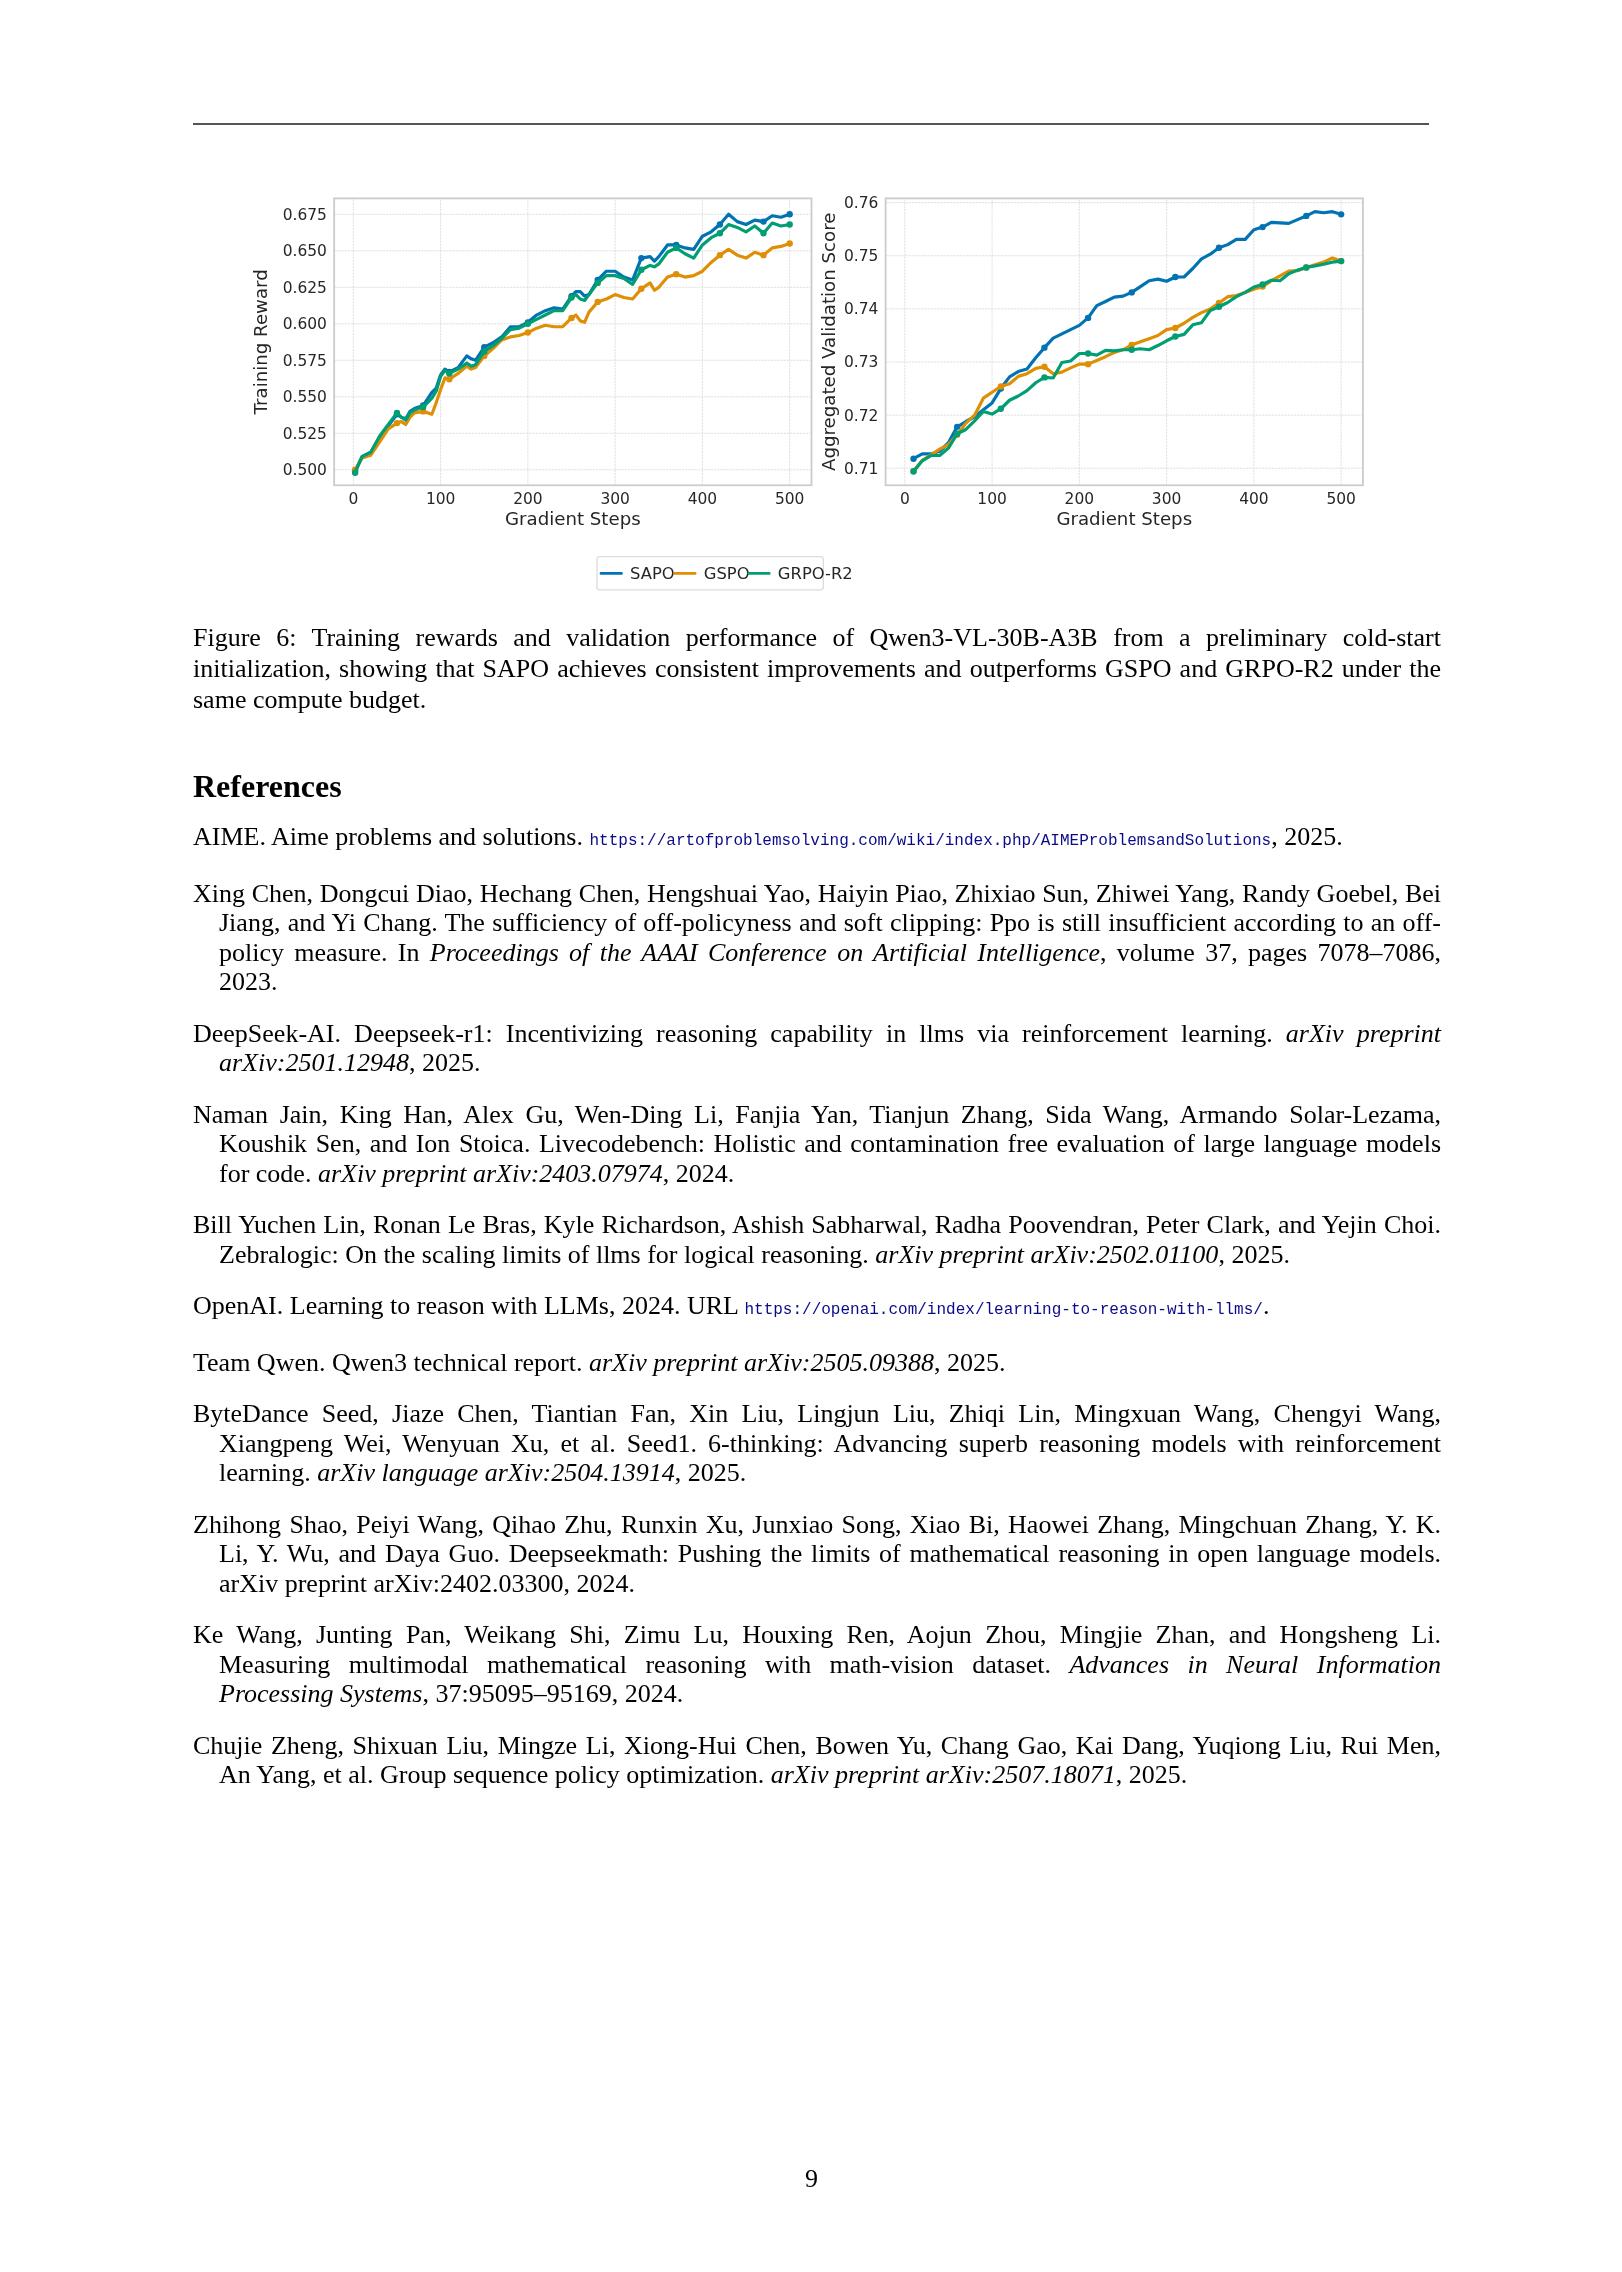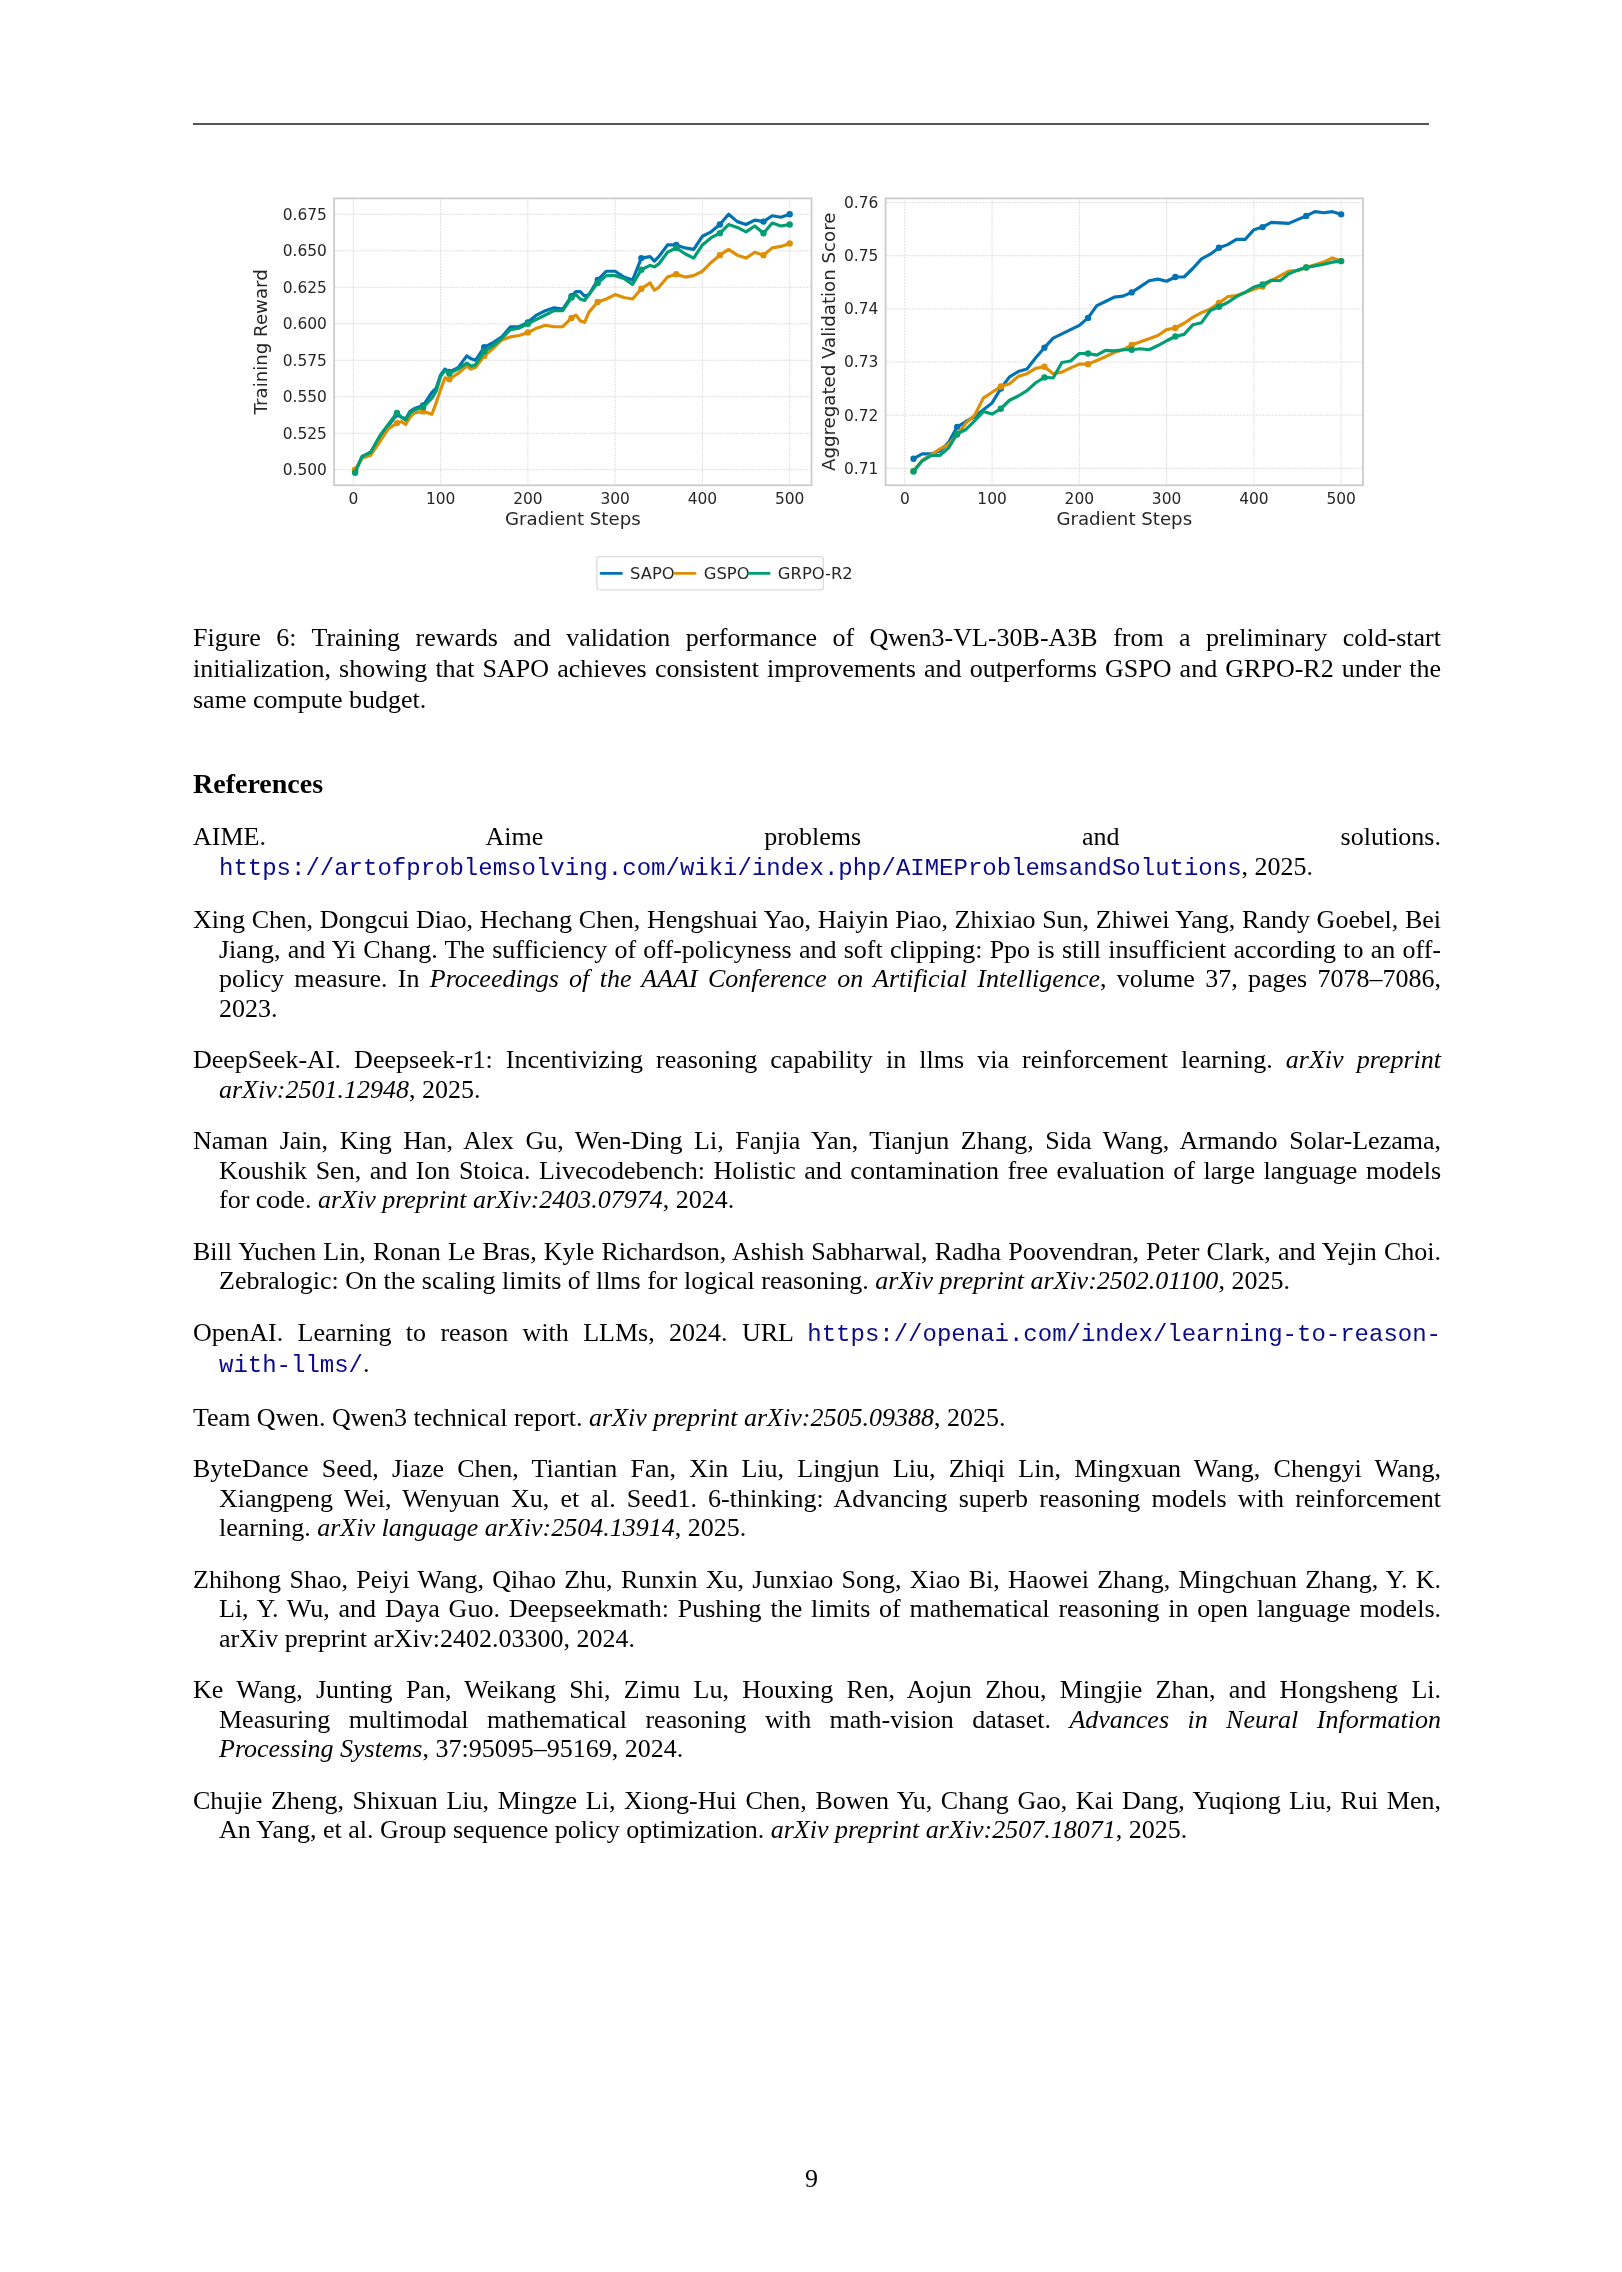--- a/index.html
+++ b/index.html
@@ -1,24 +1,24 @@
 <!DOCTYPE html>
 <html style="font-size:7.3px"><head>
 <meta charset="utf-8">
 <style>
   html, body { margin: 0; padding: 0; background: #ffffff; }
   body { width: 1623px; height: 2294px; position: relative; overflow: hidden; font-family: "DejaVu Serif", "Liberation Serif", serif; color: #000; }
   .top-rule { position: absolute; left: 193px; top: 123px; width: 1236px; height: 2.3px; background: #555; }
   #figure { position: absolute; left: 0; top: 0; width: 1623px; height: 605px; }
   svg text { font-family: "DejaVu Sans", sans-serif; fill: #262626; }
   .caption { position: absolute; left: 193px; top: 622px; width: 1248px; font-family: "Liberation Serif", "DejaVu Serif", serif; font-size: 26px; line-height: 31px; text-align: justify; }
-  .refs-title { position: absolute; left: 193px; top: 768px; font-family: "Liberation Serif", "DejaVu Serif", serif; font-weight: bold; font-size: 28px; }
+  .refs-title { position: absolute; left: 193px; top: 768px; font-family: "Liberation Serif", "DejaVu Serif", serif; font-weight: bold; font-size: 32px; }
   .refs { position: absolute; left: 193px; top: 822px; width: 1248px; font-family: "Liberation Serif", "DejaVu Serif", serif; font-size: 26px; line-height: 29.5px; }
   .ref { padding-left: 26px; text-indent: -26px; text-align: justify; margin-bottom: 22px; }
-  .ref .url { font-family: "Liberation Mono", "DejaVu Sans Mono", monospace; color: #0b0b8a; font-size: 24px; }
+  .ref .url { font-family: "Liberation Mono", "DejaVu Sans Mono", monospace; color: #0b0b8a; font-size: 16px; }
   .page-num { position: absolute; left: 0; width: 1623px; top: 2164px; text-align: center; font-family: "Liberation Serif", "DejaVu Serif", serif; font-size: 26px; }
 </style>
 </head>
 <body>
 
 <div class="top-rule"></div>
 
 <svg id="figure" width="1623" height="605" xmlns="http://www.w3.org/2000/svg" viewBox="0 0 3570 1330">
   <g id="chart-left">
       <rect x="735" y="436" width="1050" height="631" fill="#ffffff" stroke="#cccccc" stroke-width="4"></rect>

